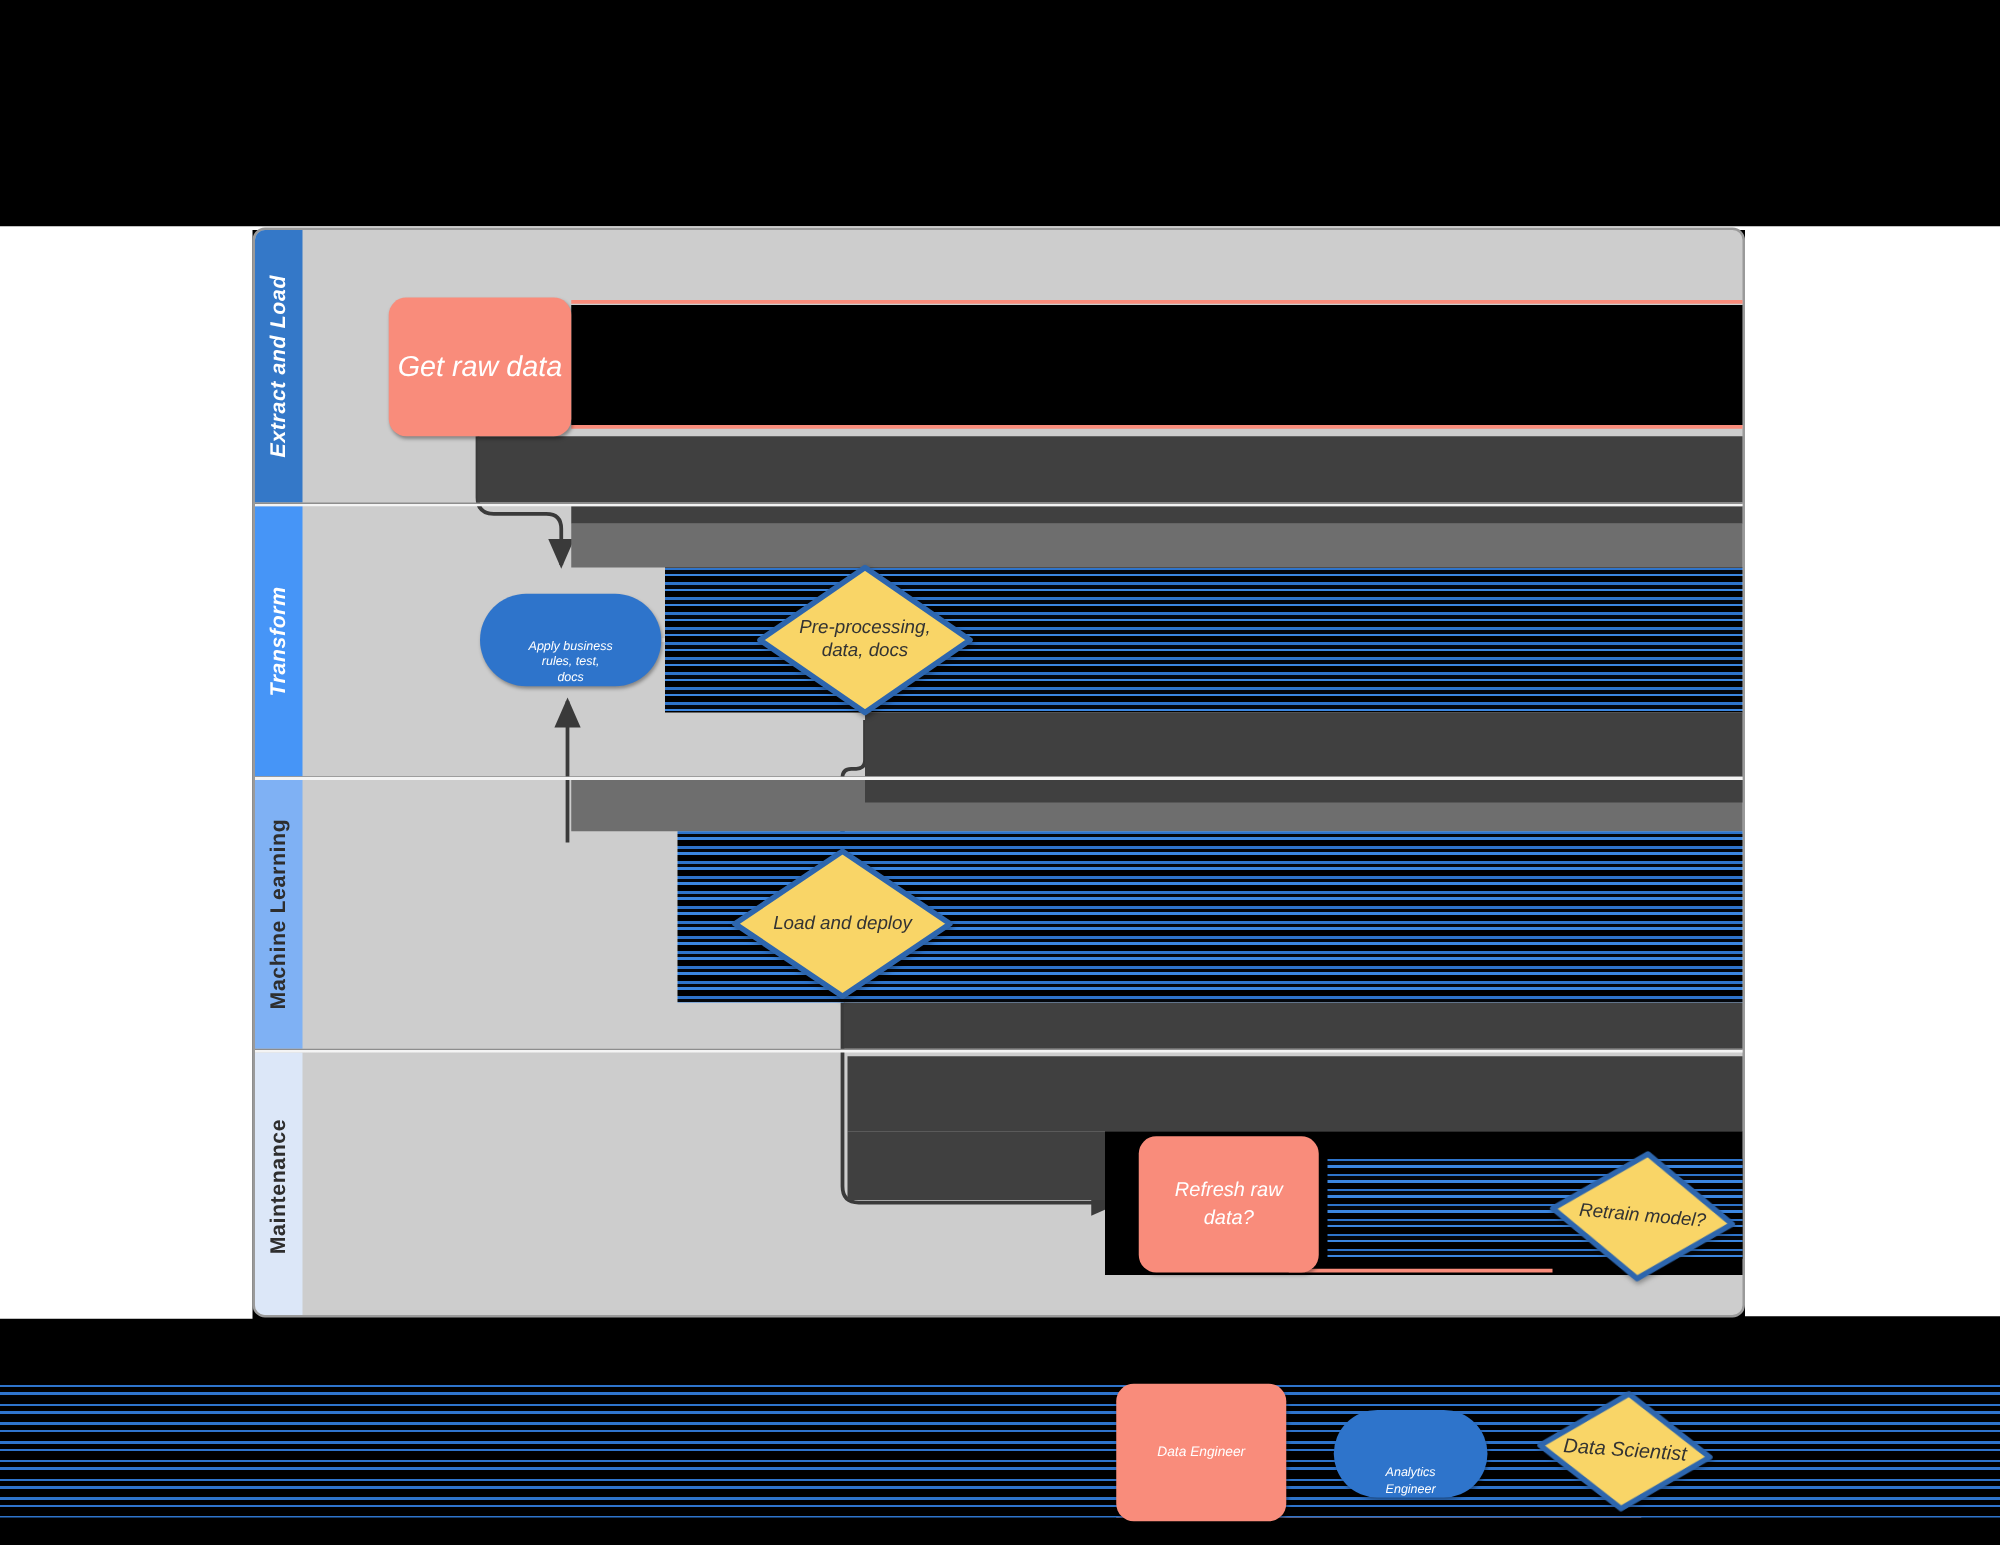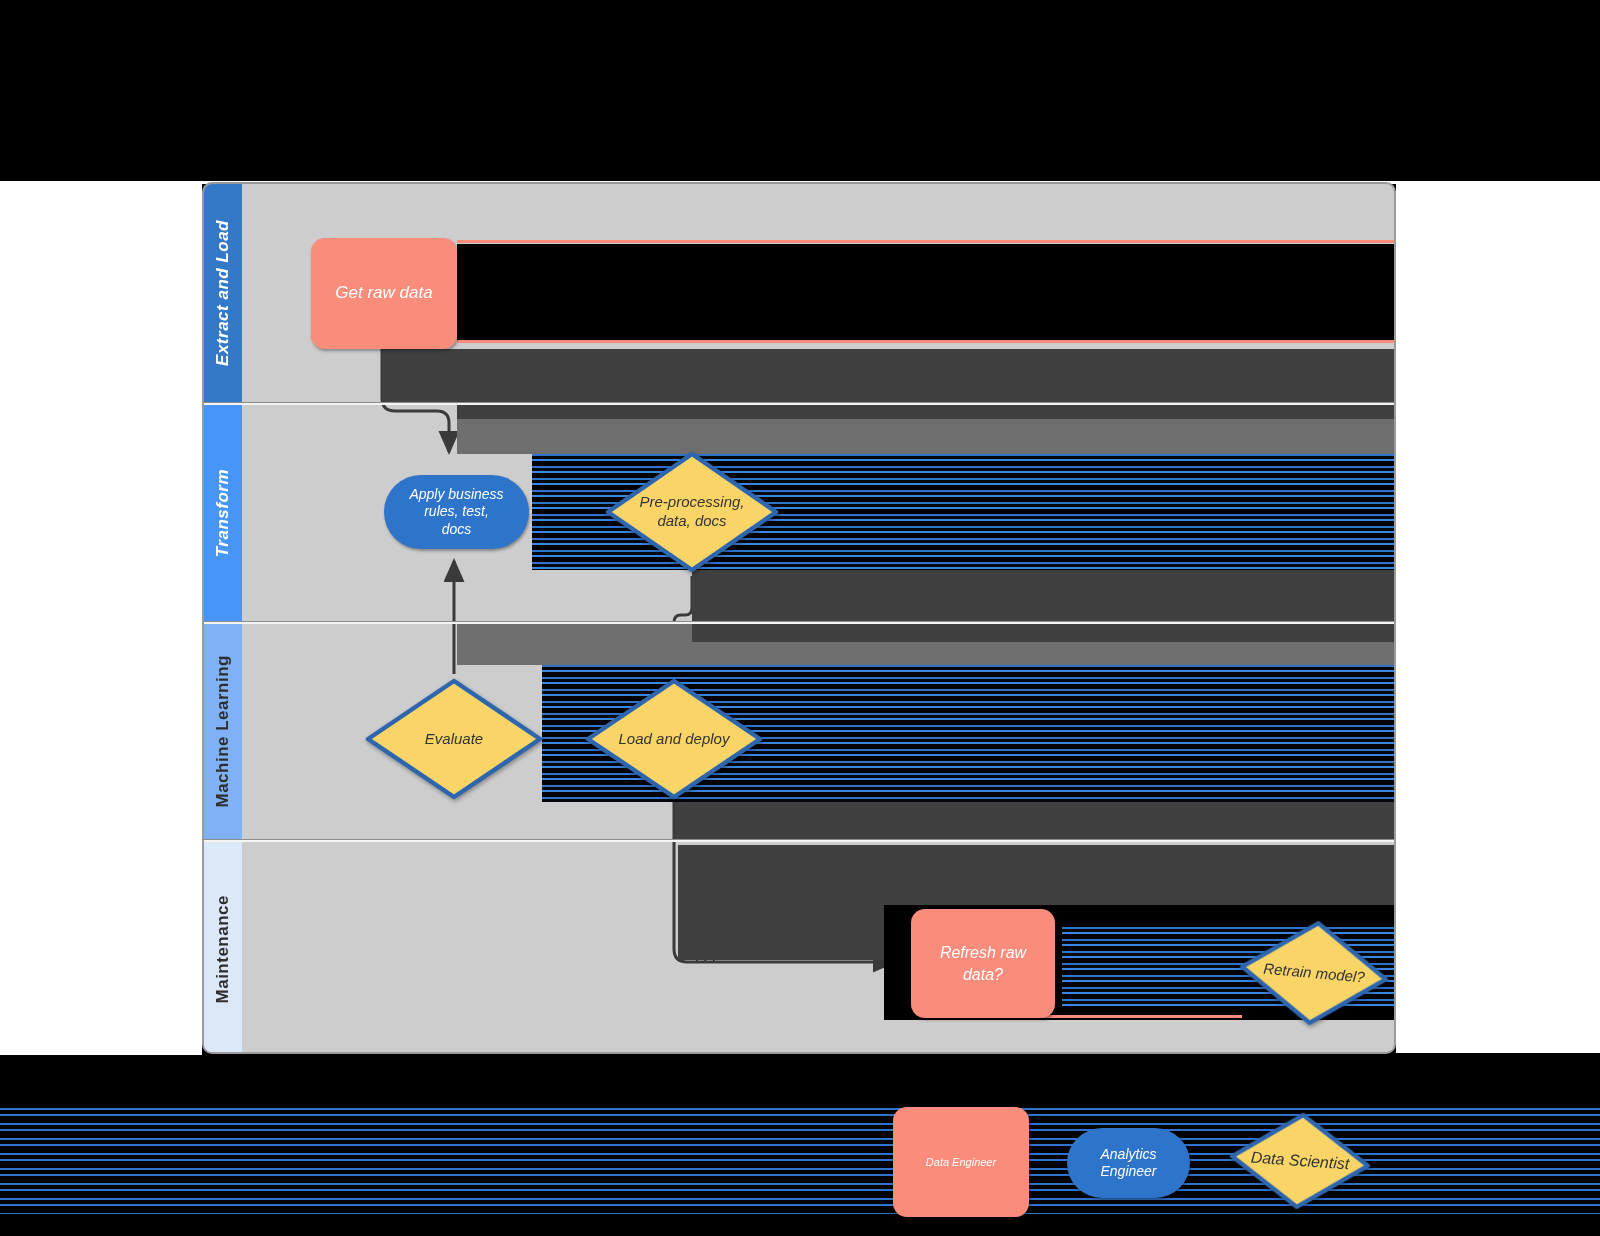--- a/index.html
+++ b/index.html
@@ -25,22 +25,22 @@
   .dark{background:var(--dark-block);}
   .mid{background:var(--mid-block);}
   .streaks{z-index:3;background:repeating-linear-gradient(180deg,
             var(--blue) 0 2px,#04070c 2px 5px,#3b86e0 5px 7px,#000 7px 12px);}
   .streaks-sparse{z-index:3;background:repeating-linear-gradient(180deg,
             var(--blue) 0 2px,#000 2px 6px,#2f74cc 6px 8px,#000 8px 15px);}
   .salmon-line{background:var(--salmon);z-index:4;height:3px;}
   
   .node{z-index:5;display:flex;align-items:center;justify-content:center;text-align:center;
         font-style:italic;white-space:pre-line;box-shadow:1px 2px 3px rgba(0,0,0,.35);}
-  .rect{background:var(--salmon);border-radius:14px;color:#fff;font-size:17px;line-height:1.35;}
-  .pill{background:var(--blue);border-radius:40px;color:#fff;font-size:14px;line-height:1.25;}
+  .rect{background:var(--salmon);border-radius:14px;color:#fff;font-size:23px;line-height:1.35;}
+  .pill{background:var(--blue);border-radius:40px;color:#fff;font-size:10px;line-height:1.25;align-items:flex-end;}
   .dia{z-index:5;box-shadow:none;}
   .dia svg{position:absolute;left:0;top:0;filter:drop-shadow(1px 2px 2px rgba(0,0,0,.35));}
   .dia .dia-label{position:absolute;inset:0;display:flex;align-items:center;justify-content:center;
         text-align:center;font-style:italic;color:#333;font-size:15px;line-height:1.25;white-space:pre-line;z-index:2;}
   .edge-label{z-index:2;font-style:italic;color:#1a1a1a;font-size:15px;}
   svg.arrows{position:absolute;left:0;top:0;z-index:2;}
   .legend-label{z-index:5;}
 </style>
 </head>
 <body>
@@ -120,26 +120,20 @@
     </div>
 
     <div class="abs dia" style="left:400px;top:266px;width:176px;height:124px;">
       <svg width="176" height="124">
         <polygon points="88,4 172,62 88,120 4,62" fill="var(--yellow)" stroke="var(--diamond-border)" stroke-width="4.5" stroke-linejoin="round"></polygon>
       </svg>
       <div class="dia-label">Pre-processing,
 data, docs</div>
     </div>
 
-    <div class="abs dia" style="left:160px;top:493px;width:180px;height:124px;">
-      <svg width="180" height="124">
-        <polygon points="90,4 176,62 90,120 4,62" fill="var(--yellow)" stroke="var(--diamond-border)" stroke-width="4.5" stroke-linejoin="round"></polygon>
-      </svg>
-      <div class="dia-label">Evaluate</div>
-    </div>
 
     <div class="abs dia" style="left:380px;top:493px;width:180px;height:124px;">
       <svg width="180" height="124">
         <polygon points="90,4 176,62 90,120 4,62" fill="var(--yellow)" stroke="var(--diamond-border)" stroke-width="4.5" stroke-linejoin="round"></polygon>
       </svg>
       <div class="dia-label">Load and deploy</div>
     </div>
 
     <div class="abs node rect" style="left:707px;top:725px;width:144px;height:109px;font-size:16px;font-style:italic;">
       <span>Refresh raw

